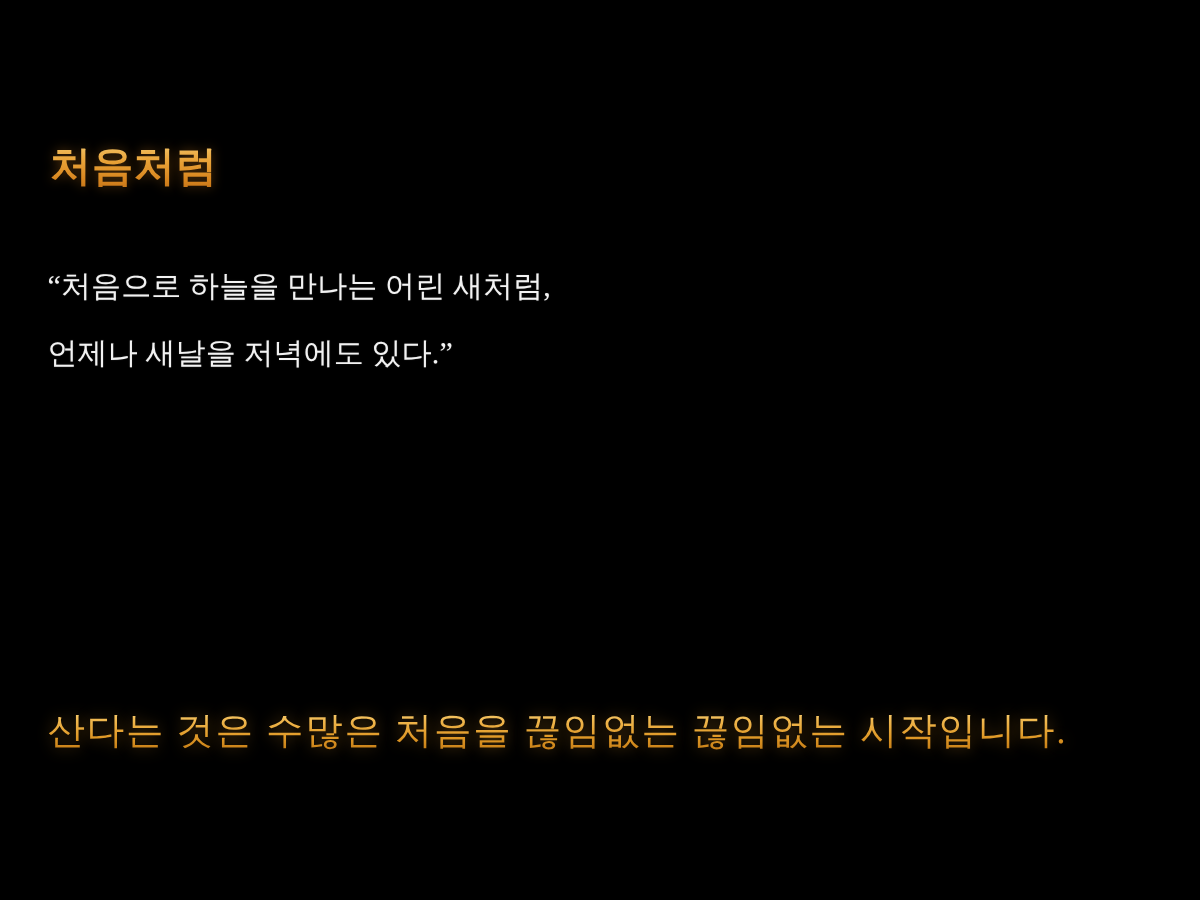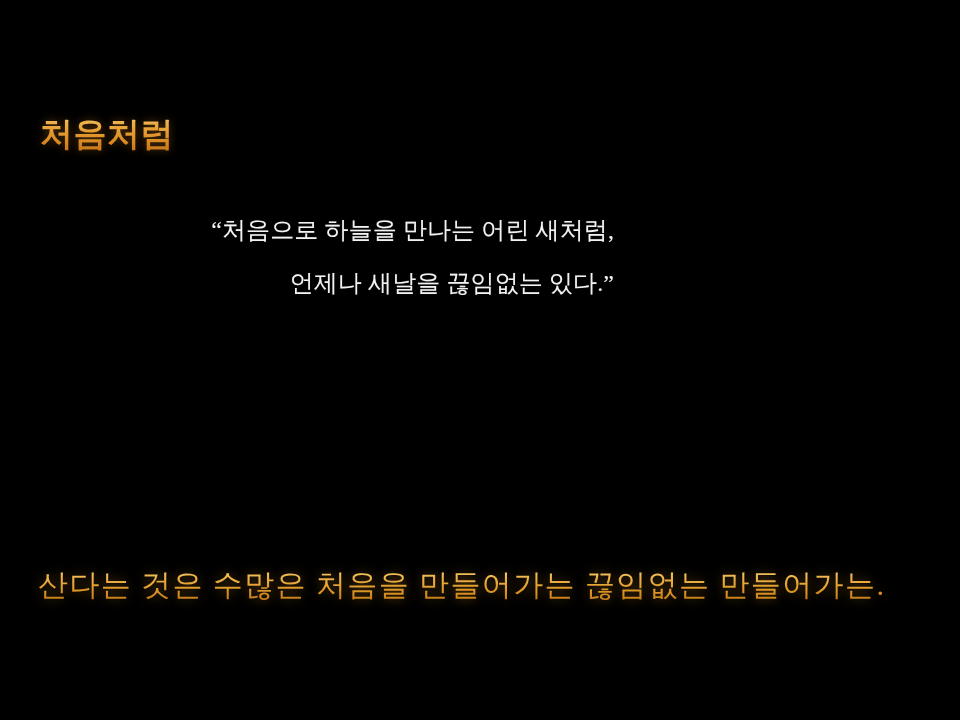--- a/index.html
+++ b/index.html
@@ -42,24 +42,23 @@
     -webkit-background-clip: text;
     background-clip: text;
     -webkit-text-fill-color: transparent;
     text-shadow: 0 0 9px rgba(214, 130, 30, 0.42);
     white-space: nowrap;
   }
 
   
   #poem-block {
     position: absolute;
-    left: 54px;
+    left: 38px;
     top: 204px;
     width: 560px;
-    text-align: right;
   }
   .poem-line {
     font-size: 24px;
     line-height: 53px;
     color: #f2f2f2;
     white-space: nowrap;
     letter-spacing: 0.1px;
     text-shadow: 0 0 1px rgba(255, 255, 255, 0.25);
   }
 
@@ -87,18 +86,18 @@
 </style>
 </head>
 <body>
 
 <div id="slide">
 
   <div id="slide-title">처음처럼</div>
 
   <div id="poem-block">
     <div class="poem-line">“처음으로 하늘을 만나는 어린 새처럼,</div>
-    <div class="poem-line">언제나 새날을 끊임없는 있다.”</div>
+    <div class="poem-line">언제나 새날을 저녁에도 있다.”</div>
   </div>
 
-  <div id="closing-line">산다는 것은 수많은 처음을 만들어가는 끊임없는 만들어가는.</div>
+  <div id="closing-line">산다는 것은 수많은 처음을 끊임없는 끊임없는 시작입니다.</div>
 
 </div>
 
 </body></html>

